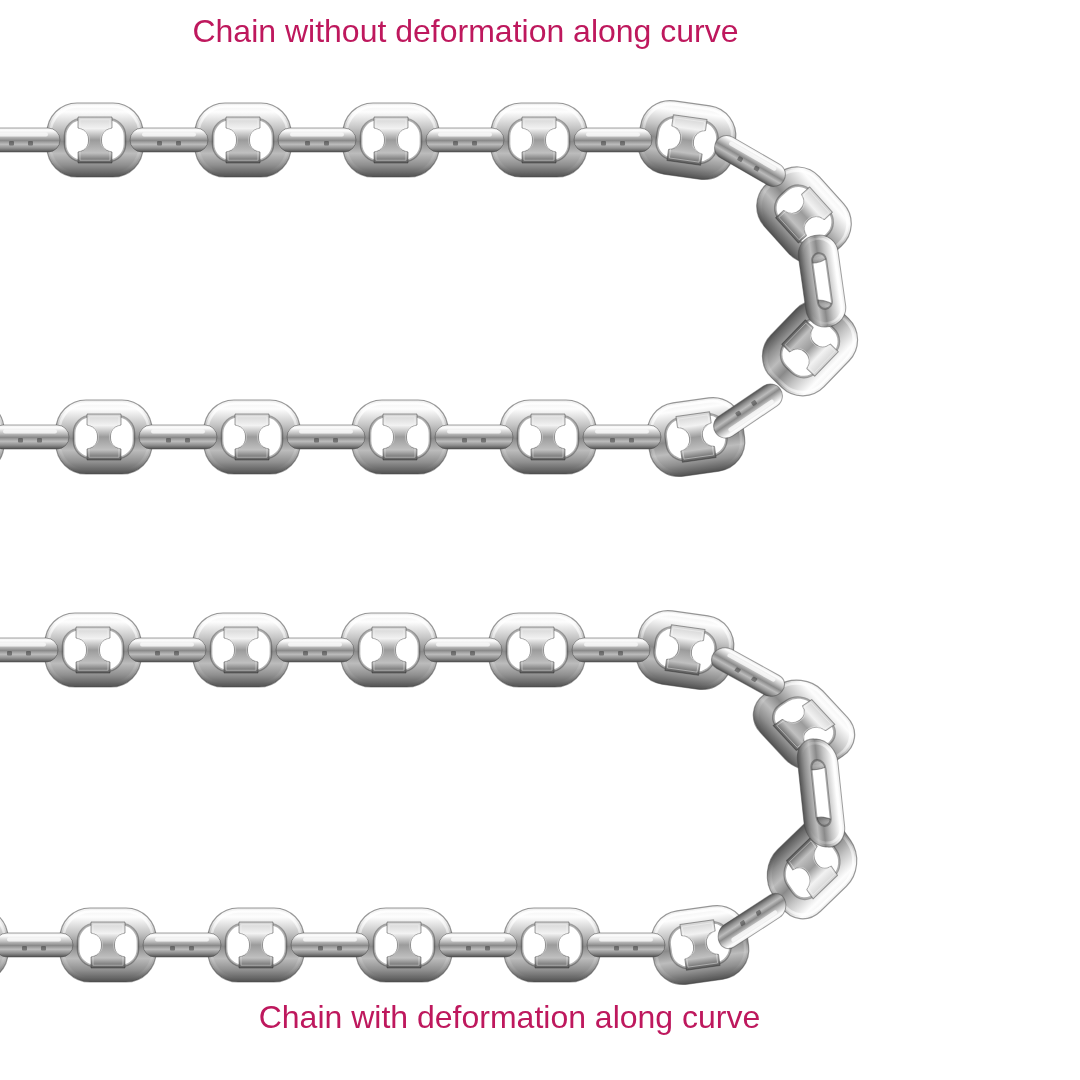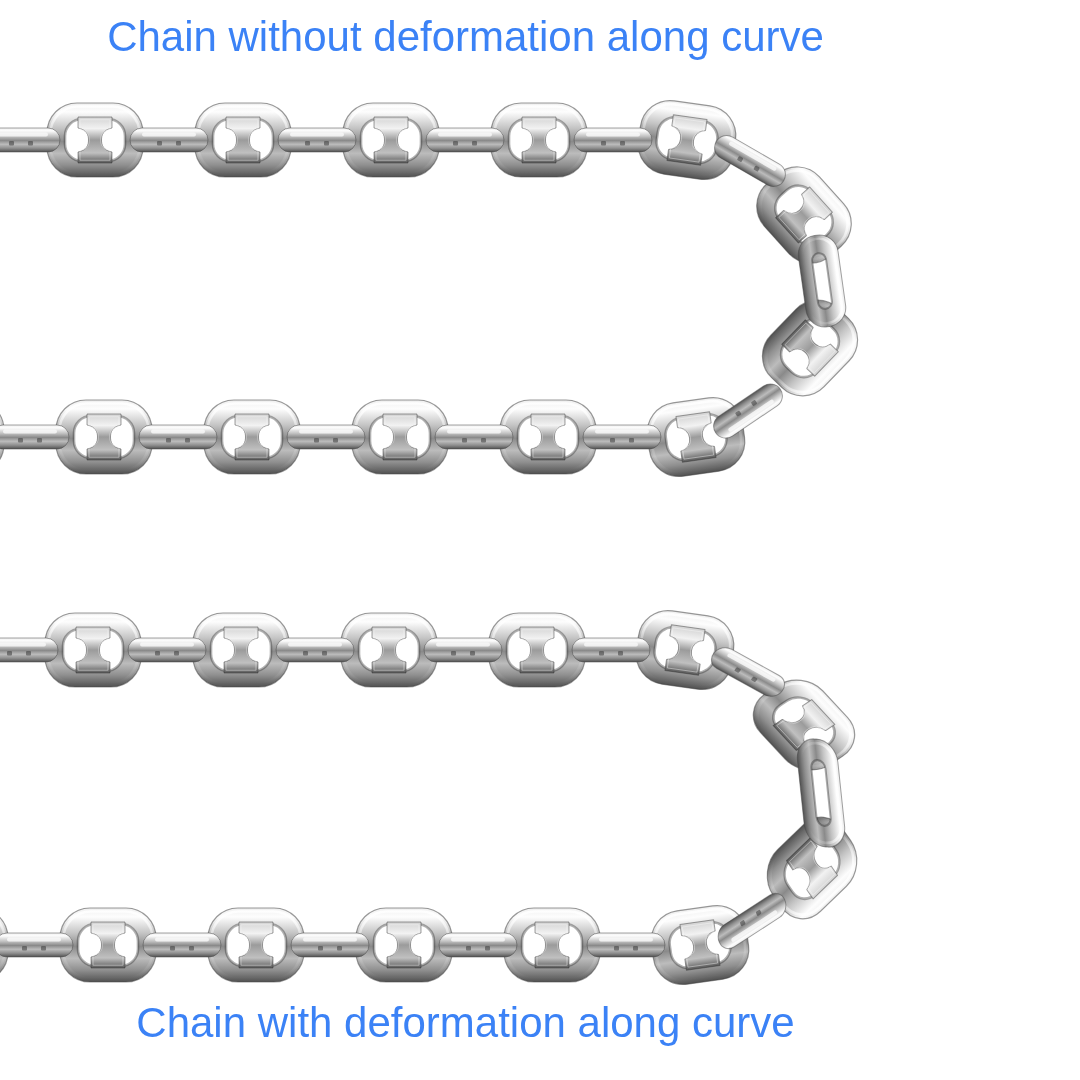--- a/index.html
+++ b/index.html
@@ -1,21 +1,21 @@
 <!DOCTYPE html>
 <html><head>
 <meta charset="utf-8">
 <style>
   html,body{margin:0;padding:0;background:#ffffff;}
   #stage{position:relative;width:1080px;height:1080px;background:#ffffff;overflow:hidden;
          font-family:"Liberation Sans", sans-serif;}
   .caption{position:absolute;left:0;width:931px;text-align:center;
-           font-size:42px;line-height:1.1;color:#3b82f6;letter-spacing:0px;}
+           font-size:32px;line-height:1.1;color:#be185d;letter-spacing:0px;}
   #caption-top{top:14px;}
-  #caption-bottom{top:1000px;}
+  #caption-bottom{top:1000px;margin-left:44px;}
   svg{position:absolute;top:0;left:0;}
 </style>
 </head>
 <body>
 
 <div id="stage">
   <svg id="chain-canvas" width="1080" height="1080" viewBox="0 0 1080 1080">
     <defs>
       <linearGradient id="gTube" x1="0" y1="0" x2="0" y2="1">
         <stop offset="0" stop-color="#efefef"></stop>

